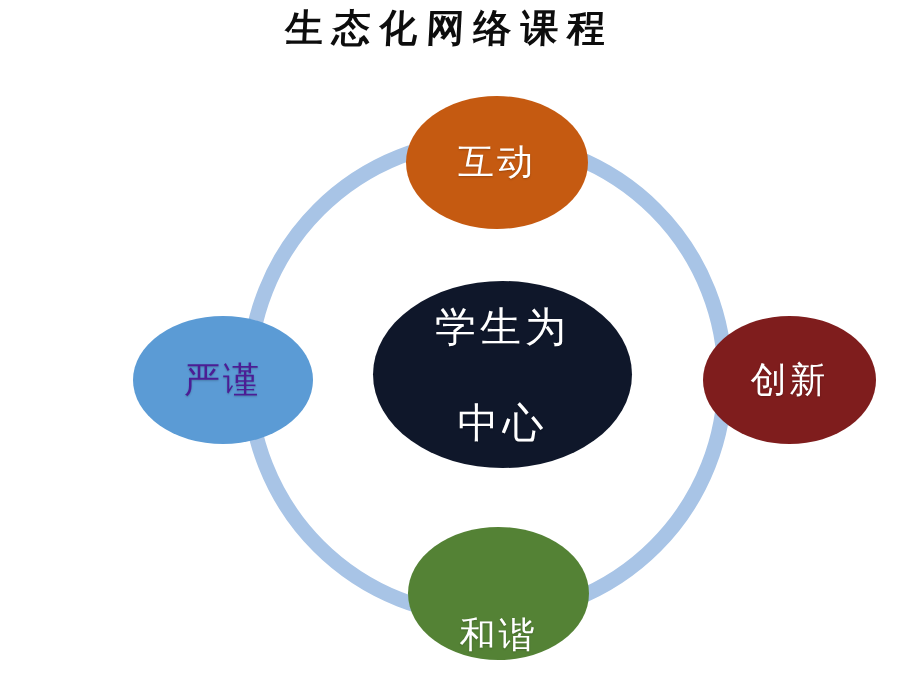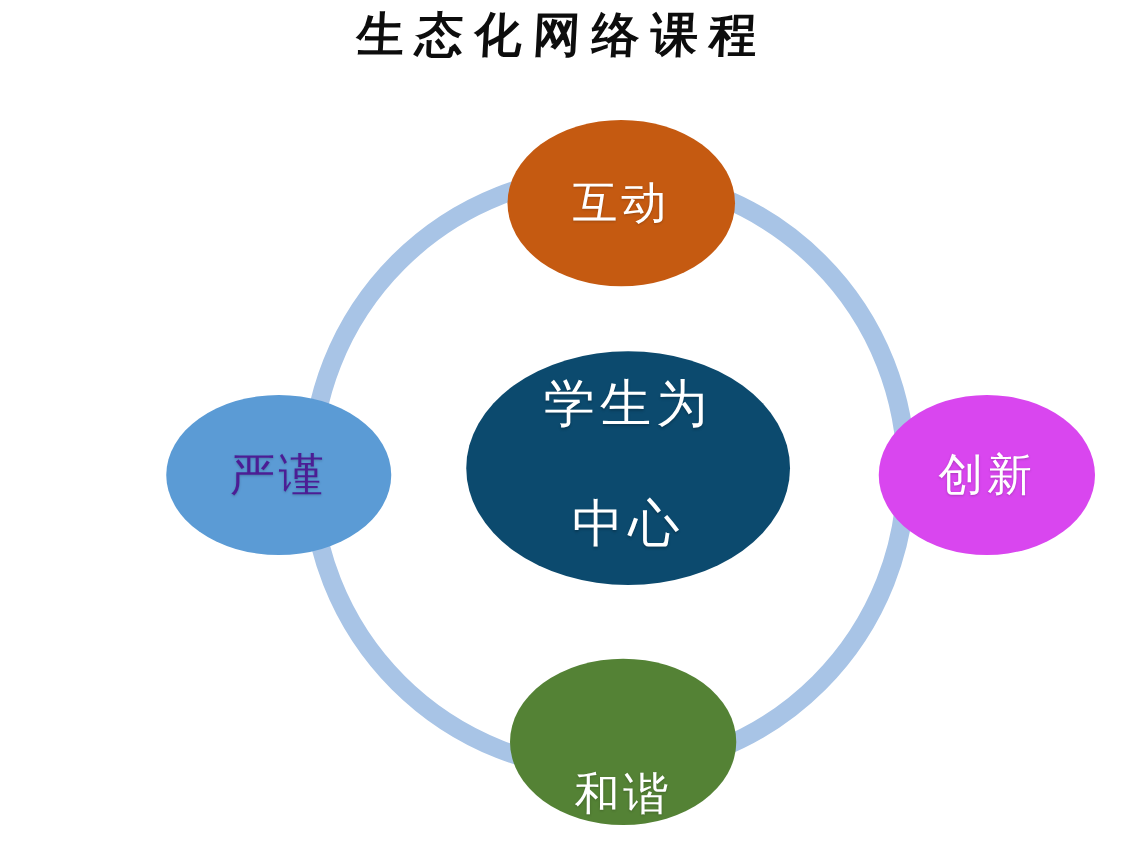--- a/index.html
+++ b/index.html
@@ -50,21 +50,21 @@
 
   
   .node {
     position: absolute;
     display: flex;
     align-items: center;
     justify-content: center;
     text-align: center;
     border-radius: 50%;
     color: #ffffff;
-    font-family: Liberation Mono, monospace;
+    font-family: Liberation Sans, sans-serif;
     font-weight: 400;
     box-sizing: border-box;
     user-select: none;
   }
   .node span {
     display: block;
     text-shadow: 0 1px 2px rgba(0,0,0,0.22);
   }
 
   #node-center {
@@ -131,25 +131,25 @@
   </svg>
 
   <div class="node" id="node-left" style="background: rgb(91, 155, 213); color: #4c1d95;">
     <span>严谨</span>
   </div>
 
   <div class="node" id="node-top" style="background: rgb(197, 90, 17); color: rgb(255, 255, 255);">
     <span>互动</span>
   </div>
 
-  <div class="node" id="node-right" style="background: #d946ef; color: rgb(255, 255, 255);">
+  <div class="node" id="node-right" style="background: #7f1d1d; color: rgb(255, 255, 255);">
     <span>创新</span>
   </div>
 
   <div class="node" id="node-bottom" style="background: rgb(84, 130, 53); color: rgb(255, 255, 255);">
     <span>和谐</span>
   </div>
 
-  <div class="node" id="node-center" style="background: #0c4a6e; color: rgb(255, 255, 255);">
+  <div class="node" id="node-center" style="background: #0f172a; color: rgb(255, 255, 255);">
     <span><span>学生为</span><br><span>中心</span></span>
   </div>
 
 </div>
 
 </body></html>

